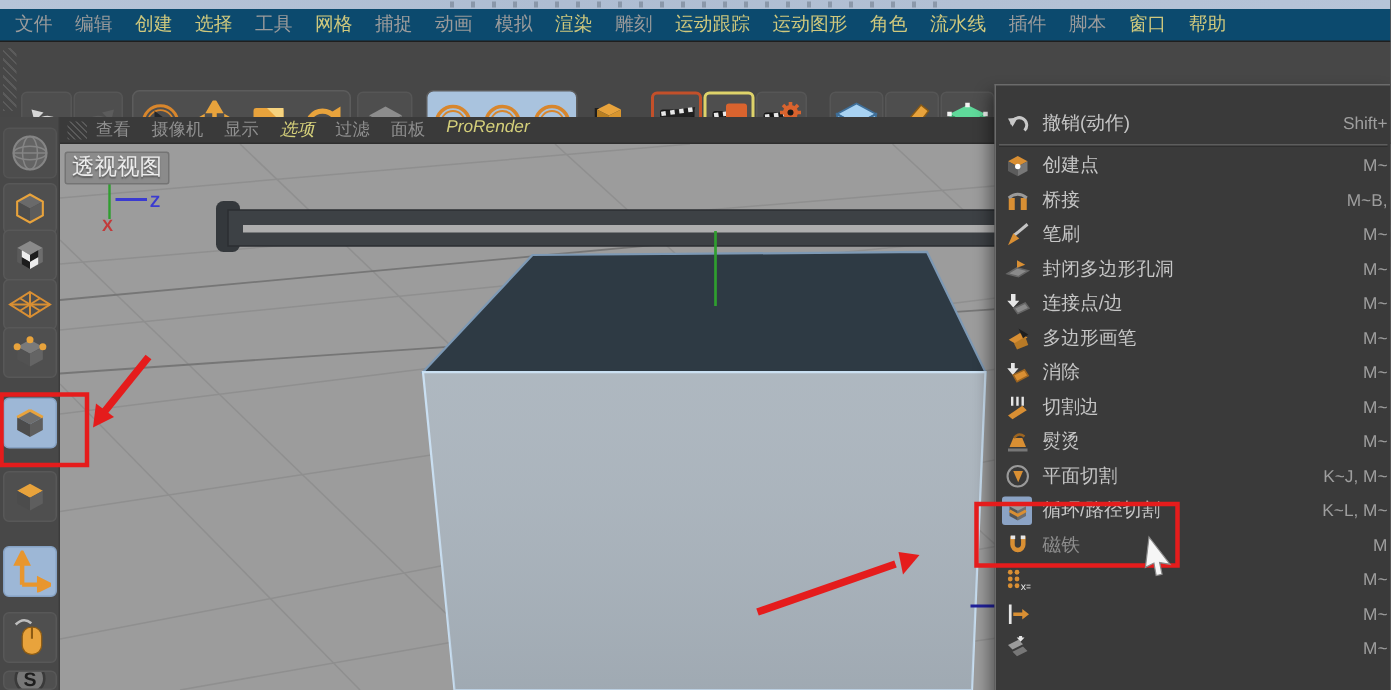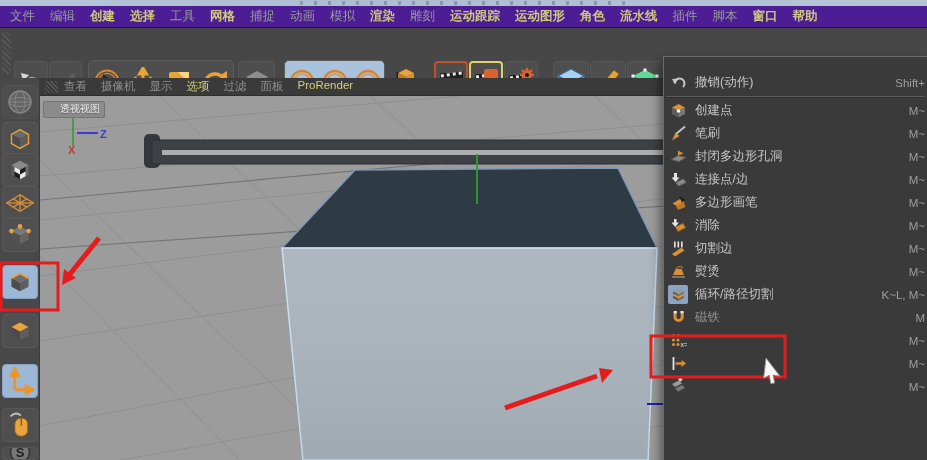--- a/index.html
+++ b/index.html
@@ -7,24 +7,24 @@
   body { font-family:"Liberation Sans","DejaVu Sans",sans-serif; }
   .app { position:relative; width:927px; height:460px; overflow:hidden; background:#9c9c9c; }
 
   
   .title-sliver { position:absolute; left:0; top:0; width:927px; height:6px;
     background:linear-gradient(90deg,#b6c4d8 0%,#aebdd2 40%,#b2c0d4 70%,#b6c4d8 100%); }
   .title-sliver:after { content:""; position:absolute; left:300px; top:1px; width:330px; height:4px;
     background:repeating-linear-gradient(90deg, rgba(40,50,60,.55) 0 3px, transparent 3px 14px); opacity:.5; }
 
   
-  .menubar { position:absolute; left:0; top:6px; width:927px; height:22px; background:#4c1d95;
+  .menubar { position:absolute; left:0; top:6px; width:927px; height:22px; background:#0c4a6e;
     display:flex; align-items:center; gap:15px; padding:0 0 0 10px; border-bottom:1px solid #1f1f1f; }
   .mb-item { font-size:12.5px; color:#9b9b9b; white-space:nowrap; cursor:default; }
-  .mb-item.hl { color:#cfc87d;font-weight:bold; }
+  .mb-item.hl { color:#cfc87d; }
 
   
   .toolbar { position:absolute; left:0; top:28px; width:927px; height:50px; background:#474747; }
   .grip-v { position:absolute; left:2px; top:4px; width:9px; height:42px;
     background:repeating-linear-gradient(45deg,#5d5d5d 0 1px,transparent 1px 4px); opacity:.9; }
   .tbtn { position:absolute; top:33px; height:41px; background:#4e4e4e; border:1px solid #565656;
     border-radius:4px; display:flex; align-items:center; justify-content:center; }
   .tbtn.flat { background:transparent; border-color:transparent; }
   .tgroup { position:absolute; top:32px; height:43px; border:1px solid #5c5c5c; border-radius:5px;
     background:#4e4e4e; display:flex; }
@@ -33,33 +33,33 @@
   .xyz .tcell { width:33px; }
   .corner:after { content:""; position:absolute; right:2px; bottom:2px; border-left:5px solid transparent;
     border-bottom:5px solid #2b2b2b; }
 
   
   .vp-menu { position:absolute; left:40px; top:78px; width:887px; height:18px; background:#3a3a3a;
     display:flex; align-items:center; gap:14px; padding-left:24px; border-bottom:1px solid #2e2e2e; }
   .vp-grip { position:absolute; left:5px; top:3px; width:13px; height:12px;
     background:repeating-linear-gradient(45deg,#5a5a5a 0 1px,transparent 1px 3px); }
   .vpm-item { font-size:11.5px; color:#8f8f8f; white-space:nowrap; cursor:default; }
-  .vpm-item.hl { color:#d4cf7a; }
+  .vpm-item.hl { color:#d4cf7a;font-style:italic; }
 
   
   .palette { position:absolute; left:0; top:78px; width:40px; height:382px; background:#484848; border-right:1px solid #3c3c3c; }
   .pbtn { position:absolute; left:2px; width:36px; height:34px; background:#4f4f4f; border:1px solid #585858;
     border-radius:4px; display:flex; align-items:center; justify-content:center; }
   .pbtn.sel { background:#9db7d6; border-color:#86a2c4; }
   .pbtn.dim { opacity:.75; }
 
   
   .viewport { position:absolute; left:40px; top:96px; width:887px; height:364px; background:#9c9c9c; overflow:hidden; }
-  .vp-label { position:absolute; left:3px; top:5px; font-size:10px; color:#ececec; background:#8b8b8b;
-    border:1px solid #747474; padding:0 4px 1px 16px; border-radius:2px; text-shadow:0 1px 1px rgba(0,0,0,.35); }
+  .vp-label { position:absolute; left:3px; top:5px; font-size:15px; color:#ececec; background:#8b8b8b;
+    border:1px solid #747474; padding:0 4px 1px 4px; border-radius:2px; text-shadow:0 1px 1px rgba(0,0,0,.35); }
 
   
   .ctx { position:absolute; left:663px; top:56px; width:264px; height:420px; background:#3a3a3a;
     border:1px solid #6b6b6b; border-right:none; box-shadow:-3px 5px 10px rgba(0,0,0,.45);
     z-index:6; padding-top:14px; overflow:hidden; }
   .cm-row { height:23px; display:flex; align-items:center; cursor:default; }
   .cm-ic { width:20px; height:19px; margin-left:4px; display:flex; align-items:center; justify-content:center;
     border-radius:2px; flex:0 0 auto; }
   .cm-row.sel .cm-ic { background:#8ba3c5; }
   .cm-label { font-size:12.5px; color:#c6c6c6; margin-left:7px; white-space:nowrap; }
@@ -459,20 +459,31 @@
             <polygon points="8.5,9 15,5.5 15,12 8.5,15.5" fill="#777"></polygon>
             <circle cx="8.5" cy="9" r="1.8" fill="#fff"></circle>
           </svg>
         </span>
         <span class="cm-label">创建点</span>
         <span class="cm-short">M~</span>
       </div>
       <div class="cm-row">
         <span class="cm-ic">
           <svg width="17" height="17" viewBox="0 0 17 17">
+            <rect x="2.5" y="7" width="4" height="8" fill="#d98f33"></rect>
+            <rect x="10.5" y="7" width="4" height="8" fill="#d98f33"></rect>
+            <path d="M2.5 7 Q8.5 2 14.5 7" fill="none" stroke="#9a9a9a" stroke-width="2"></path>
+          </svg>
+        </span>
+        <span class="cm-label">桥接</span>
+        <span class="cm-short">M~B,</span>
+      </div>
+      <div class="cm-row">
+        <span class="cm-ic">
+          <svg width="17" height="17" viewBox="0 0 17 17">
             <line x1="6" y1="9" x2="15" y2="1.5" stroke="#c4c4c4" stroke-width="2"></line>
             <polygon points="2,15.5 5.5,7.5 9.5,11" fill="#d98f33"></polygon>
           </svg>
         </span>
         <span class="cm-label">笔刷</span>
         <span class="cm-short">M~</span>
       </div>
       <div class="cm-row">
         <span class="cm-ic">
           <svg width="17" height="17" viewBox="0 0 17 17">
@@ -529,20 +540,30 @@
       <div class="cm-row">
         <span class="cm-ic">
           <svg width="17" height="17" viewBox="0 0 17 17">
             <path d="M3 12 h11 l-2.5,-6 h-6 z" fill="#d98f33"></path>
             <path d="M6 6 q3 -4 7 -1" fill="none" stroke="#9c6420" stroke-width="1.6"></path>
             <rect x="2" y="13" width="13" height="2" fill="#777"></rect>
           </svg>
         </span>
         <span class="cm-label">熨烫</span>
         <span class="cm-short">M~</span>
+      </div>
+      <div class="cm-row">
+        <span class="cm-ic">
+          <svg width="17" height="17" viewBox="0 0 17 17">
+            <circle cx="8.5" cy="8.5" r="6.8" fill="none" stroke="#9a9a9a" stroke-width="1.4"></circle>
+            <polygon points="5.5,5 12,5 8.8,12.5" fill="#d98f33"></polygon>
+          </svg>
+        </span>
+        <span class="cm-label">平面切割</span>
+        <span class="cm-short">K~J, M~</span>
       </div>
       <div class="cm-row sel">
         <span class="cm-ic">
           <svg width="17" height="17" viewBox="0 0 17 17">
             <polygon points="3,5.5 8.5,2.5 14,5.5 8.5,8.5" fill="#9a9a9a"></polygon>
             <polygon points="3,5.5 8.5,8.5 8.5,15 3,12" fill="#555"></polygon>
             <polygon points="8.5,8.5 14,5.5 14,12 8.5,15" fill="#6e6e6e"></polygon>
             <path d="M3,8.5 L8.5,11.5 L14,8.5" fill="none" stroke="#d98f33" stroke-width="2"></path>
           </svg>
         </span>

